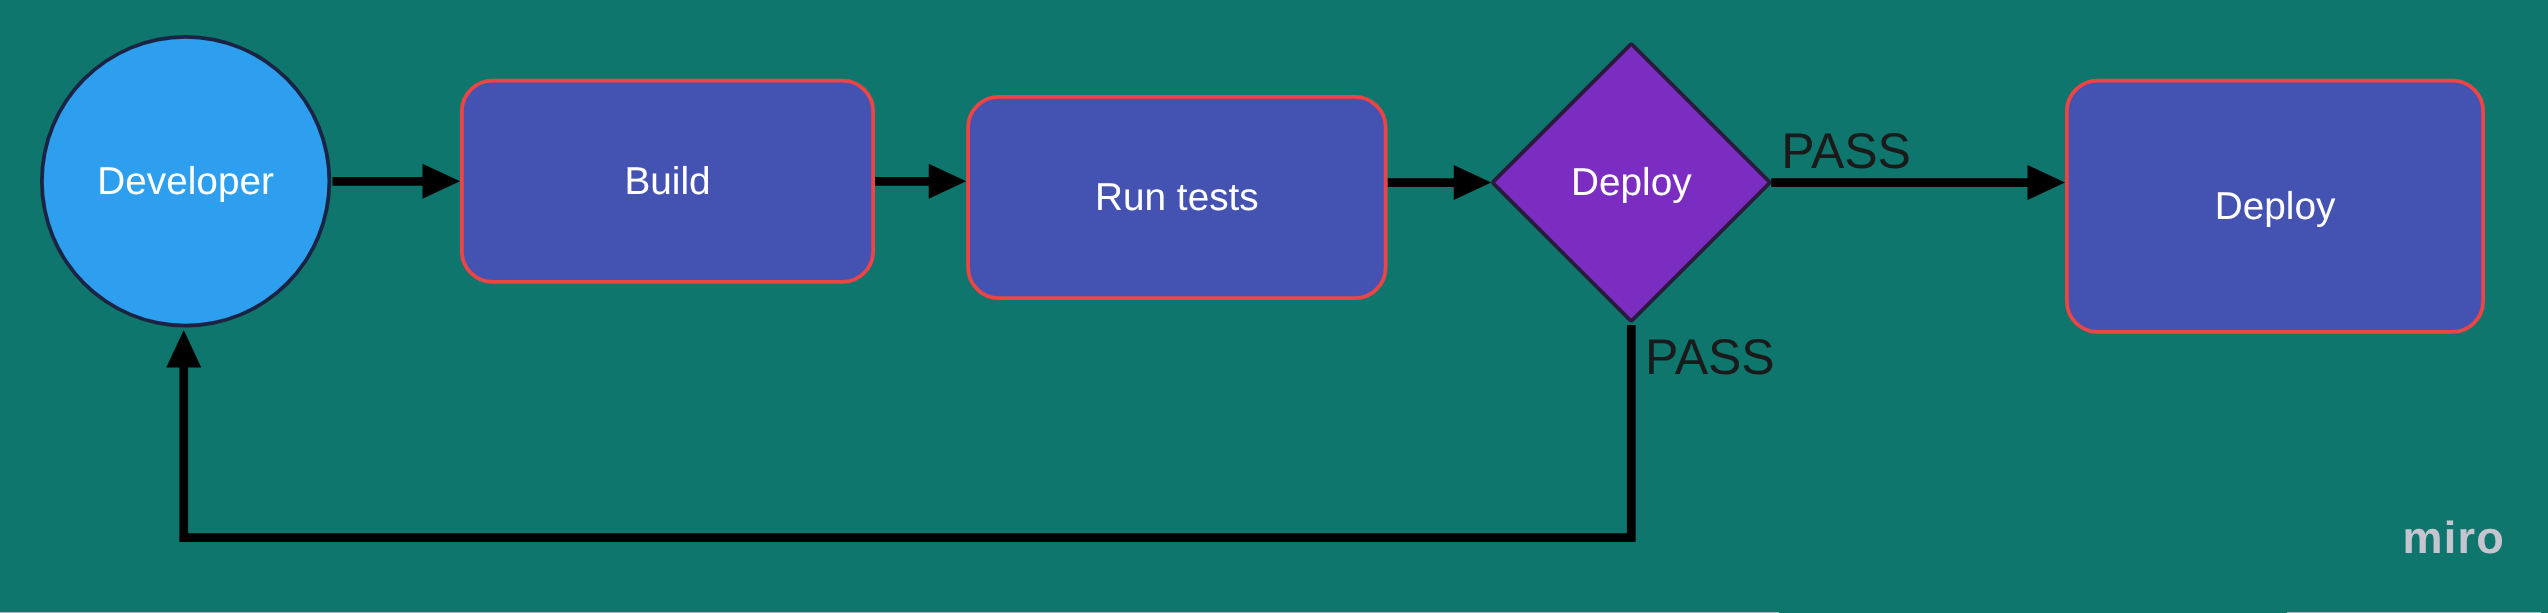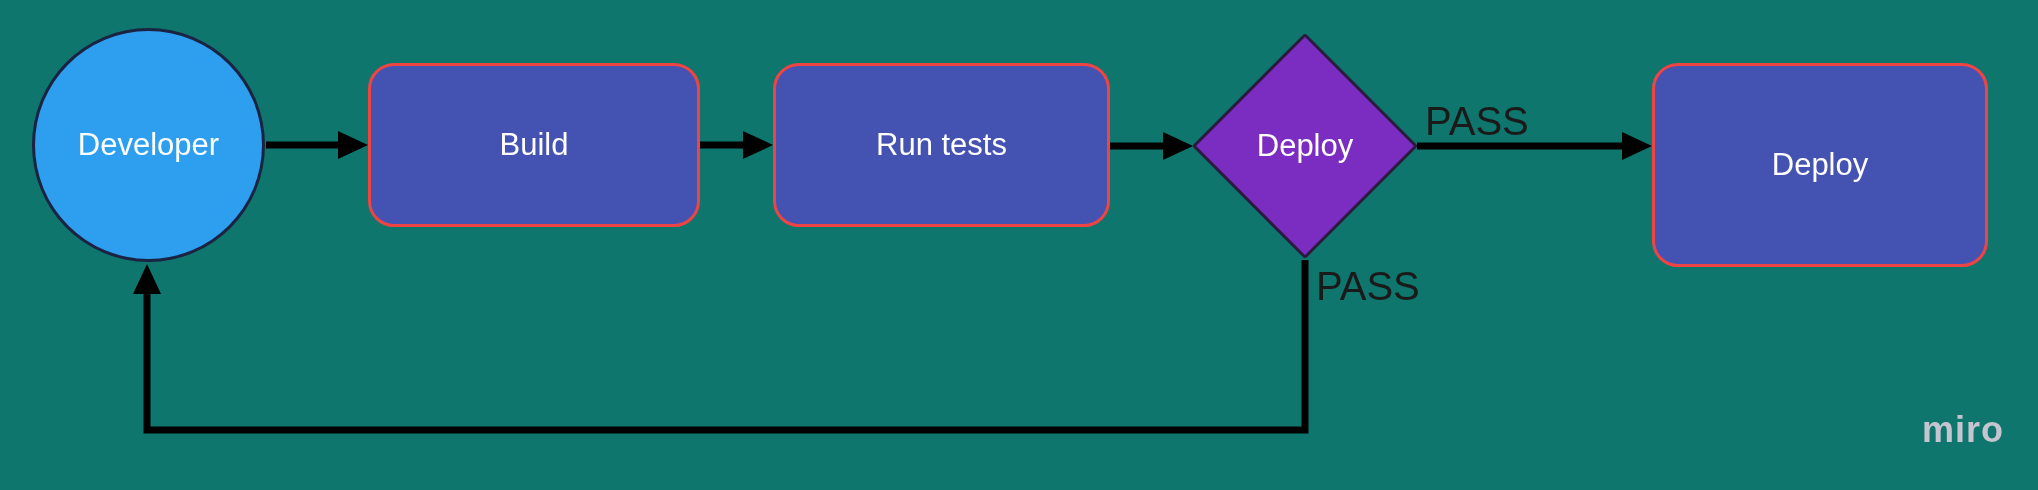--- a/index.html
+++ b/index.html
@@ -130,21 +130,21 @@
   </svg>
 
   <div class="node node-circle" style="left:32px; top:28px; width:233px; height:234px;">
     <span>Developer</span>
   </div>
 
   <div class="node node-rect" style="left:368px; top:63px; width:332px; height:164px;">
     <span>Build</span>
   </div>
 
-  <div class="node node-rect" style="left:773px; top:63px; width:337px; height:164px;">
+  <div class="node node-rect" style="left:773px; top:76px; width:337px; height:164px;">
     <span>Run tests</span>
   </div>
 
   <div class="diamond-wrap">
     <div class="diamond-shape"></div>
     <div class="diamond-label">
       <span>Deploy</span>
     </div>
   </div>
 

